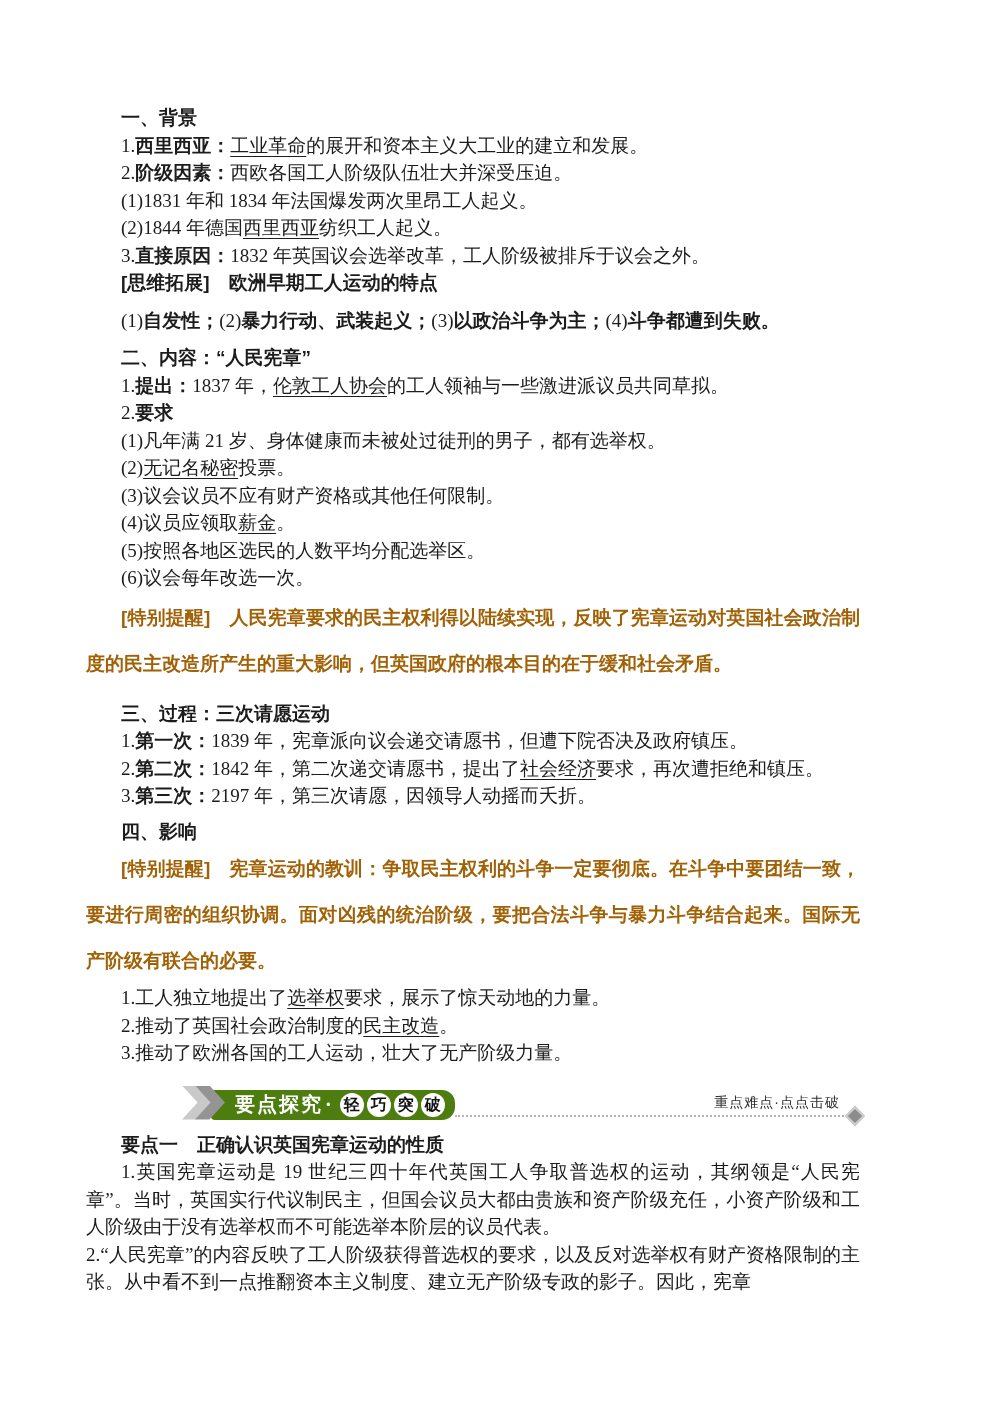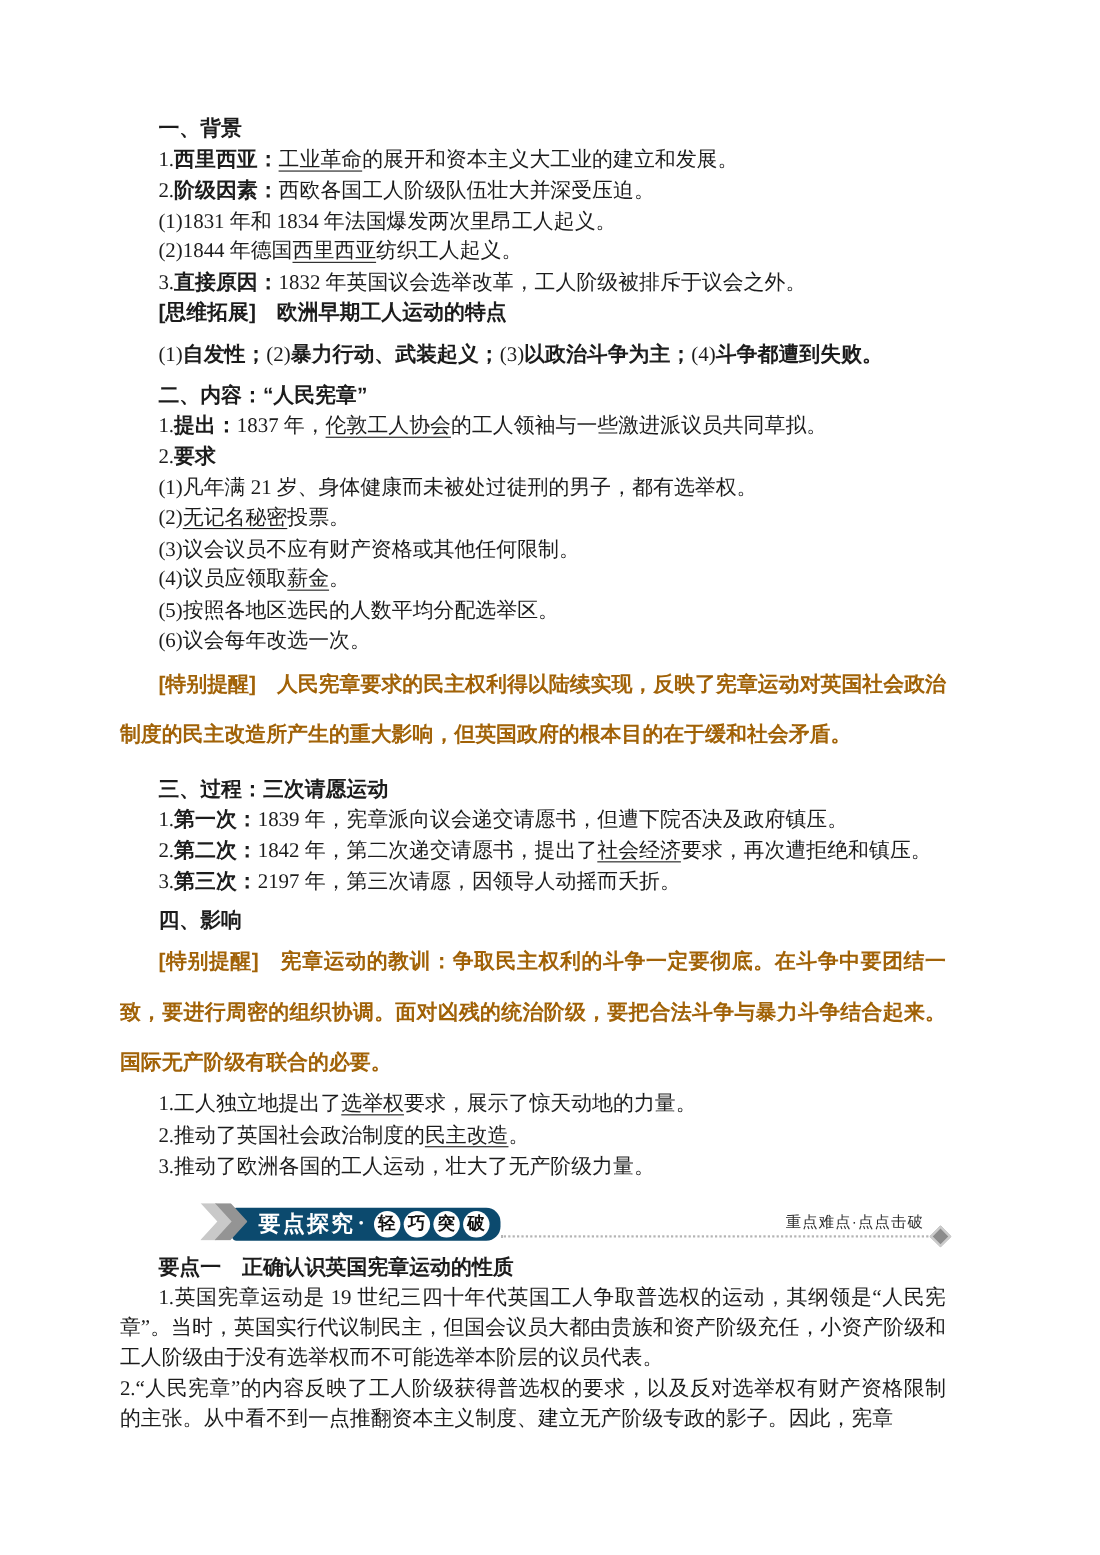--- a/index.html
+++ b/index.html
@@ -6,21 +6,21 @@
   .page{
     position:relative;
     width:1000px;
     height:1414px;
     background:#ffffff;
     overflow:hidden;
     font-size:19px;
     color:#1c1c1c;
   }
   .content{
-    padding-left:109px;
+    padding-left:86px;
     padding-right:140px;
   }
   #section1{padding-top:104px;}
   #section2{padding-top:4px;}
 
   
   .blk{
     line-height:27.5px;
     text-indent:35px;
     font-family:"Liberation Serif","DejaVu Serif",serif;
@@ -34,21 +34,21 @@
   .blk-sp{
     line-height:46px;
     text-align:justify;
     font-family:"Liberation Sans","DejaVu Sans",sans-serif;
     font-weight:700;
     color:#a16207;
   }
   .seg-n{font-family:"Liberation Serif","DejaVu Serif",serif;font-weight:400;}
   .seg-b{font-family:"Liberation Sans","DejaVu Sans",sans-serif;font-weight:700;}
   .seg-u{
-    font-family:Liberation Mono, monospace;font-weight:400;
+    font-family:Liberation Sans, sans-serif;font-weight:400;
     text-decoration:underline;
     text-underline-offset:4px;
     text-decoration-thickness:1px;
   }
 
   
   .banner{
     position:relative;
     height:36px;
     margin:18px 140px 6px 150px;
@@ -164,21 +164,21 @@
       <div class="blk blk-line"><span class="seg-n">1.工人独立地提出了</span><span class="seg-u">选举权</span><span class="seg-n">要求，展示了惊天动地的力量。</span></div>
       <div class="blk blk-line"><span class="seg-n">2.推动了英国社会政治制度的</span><span class="seg-u">民主改造</span><span class="seg-n">。</span></div>
       <div class="blk blk-line"><span class="seg-n">3.推动了欧洲各国的工人运动，壮大了无产阶级力量。</span></div>
     </div>
 
   <div class="banner">
     <div class="chev-group">
       <div class="chev back" style="background: rgb(201, 201, 201);"></div>
       <div class="chev front" style="background: rgb(148, 148, 148);"></div>
     </div>
-    <div class="bar" style="background: #0c4a6e;">
+    <div class="bar" style="background: #4d7c0f;">
       <span class="bar-title">要点探究</span>
       <span class="bar-sep">·</span>
       <span class="bar-circles" id="banner-circles">
           <span class="circle">轻</span>
           <span class="circle">巧</span>
           <span class="circle">突</span>
           <span class="circle">破</span>
         </span>
     </div>
     <div class="tail">

